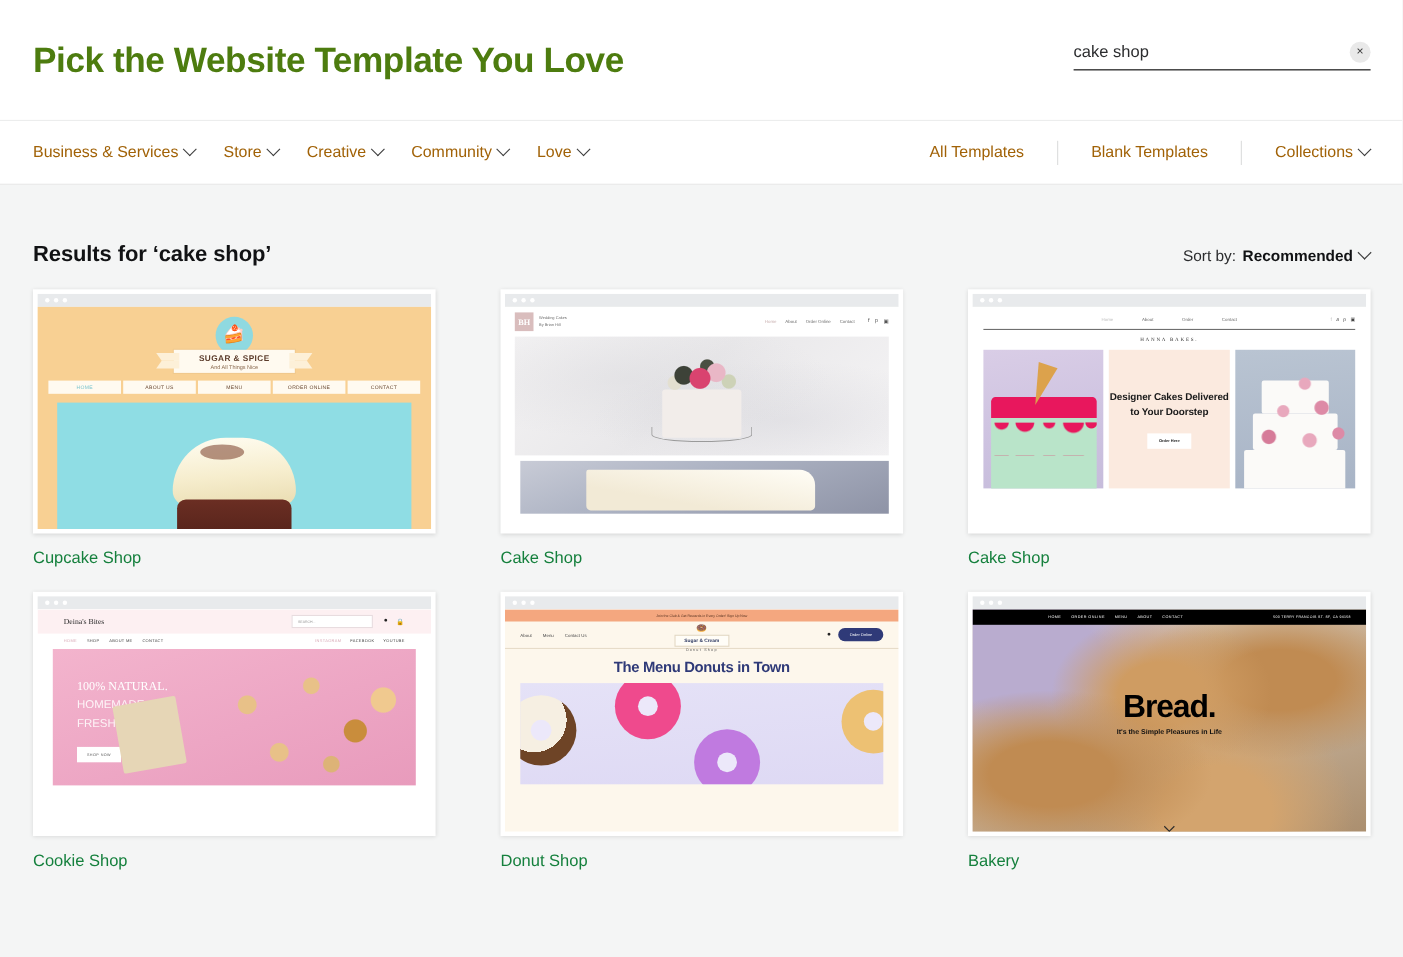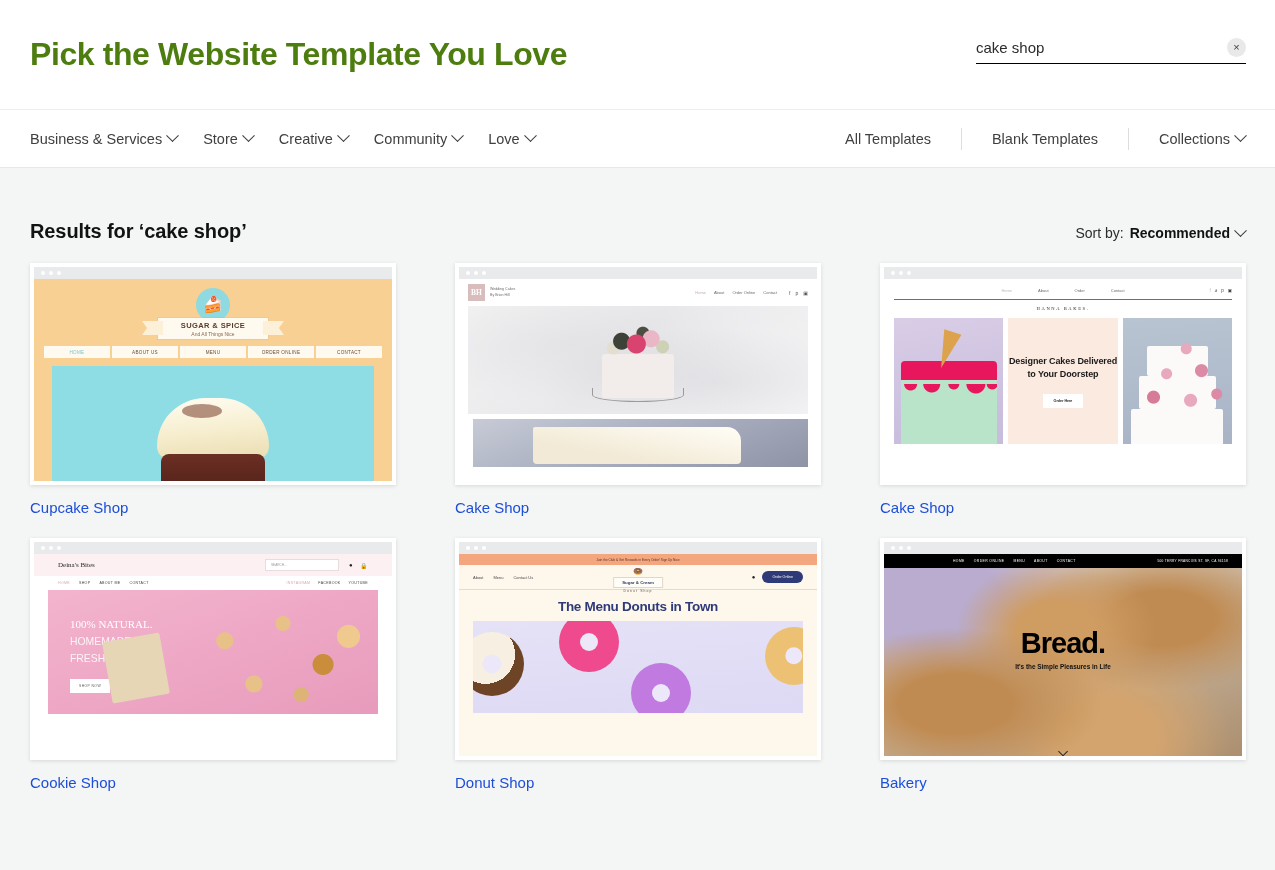--- a/index.html
+++ b/index.html
@@ -77,21 +77,21 @@
     align-items: center;
     padding: 0 30px;
     position: relative;
   }
   .nav-left { display: flex; align-items: center; gap: 26px; }
   .nav-item {
     display: inline-flex;
     align-items: center;
     gap: 6px;
     font-size: 14.5px;
-    color: #404040;
+    color: #a16207;
     cursor: pointer;
     white-space: nowrap;
   }
   .chev {
     display: inline-block;
     width: 9px; height: 9px;
     border-right: 1.4px solid #3d3d3d;
     border-bottom: 1.4px solid #3d3d3d;
     transform: rotate(45deg) translate(-2px, -2px);
   }
@@ -158,21 +158,21 @@
     display: flex;
     align-items: center;
     padding-left: 7px;
     gap: 4px;
   }
   .dot { width: 4px; height: 4px; border-radius: 50%; background: #ffffff; }
   .site { position: relative; height: calc(100% - 12px); overflow: hidden; }
   .card-label {
     margin-top: 14px;
     font-size: 15px;
-    color: #1d4ed8;
+    color: #15803d;
   }
 
   
   .t1 { background: #f8d093; height: 100%; position: relative; }
   .t1-logo {
     width: 34px; height: 34px; border-radius: 50%;
     background: #8fd9e0;
     margin: 9px auto 0 auto;
     display: flex; align-items: center; justify-content: center;
     font-size: 16px; line-height: 1;

